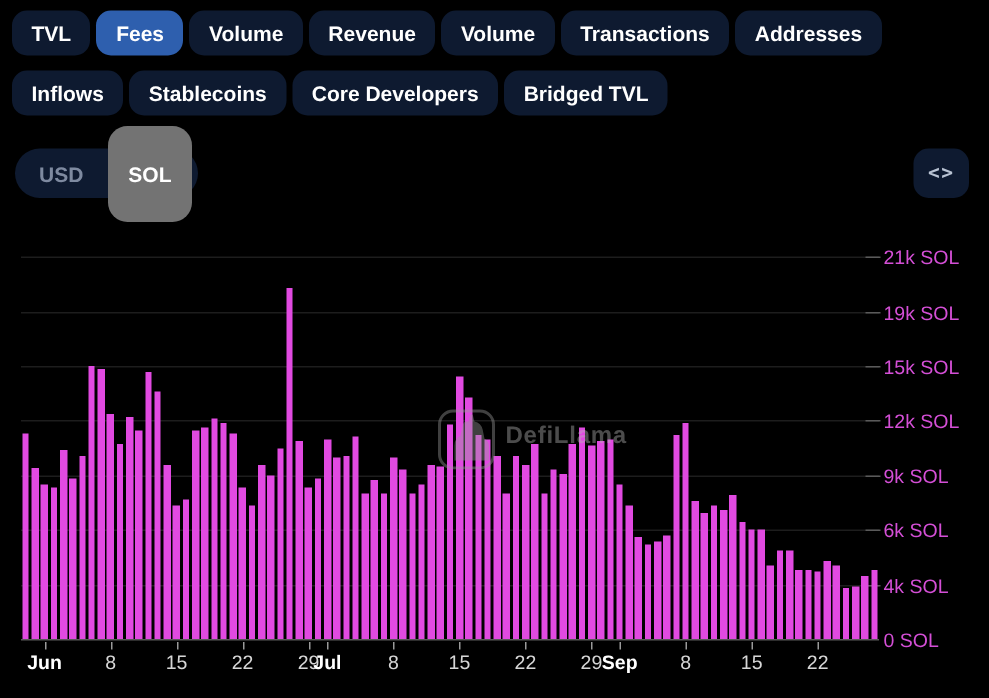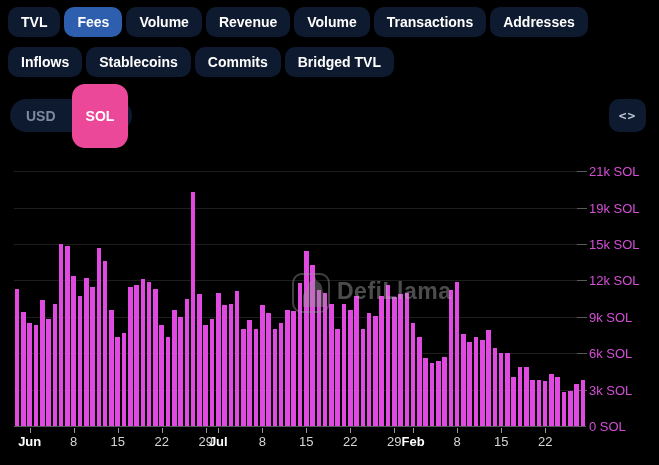--- a/index.html
+++ b/index.html
@@ -14,21 +14,21 @@
   .tabrow.r2{top:47px;}
   .pill{height:30px;display:flex;align-items:center;padding:0 13px;
         border-radius:10px;background:#0e1a30;color:#fff;font-size:14px;
         font-weight:700;white-space:nowrap;cursor:pointer;}
   .pill.active{background:#2e5fae;}
 
   
   .toggle{position:absolute;left:10px;top:99px;height:33px;background:#0e1a30;
           border-radius:17px;display:flex;align-items:center;padding:0 2px;}
   .toggle .opt{font-size:14px;font-weight:700;color:#7e8aa0;padding:0 14px;cursor:pointer;}
-  .toggle .opt.sel{background:#ec4899;color:#fff;border-radius:13px;
+  .toggle .opt.sel{background:#737373;color:#fff;border-radius:13px;
                    padding:24px 14px;margin:0 2px;}
 
   
   .embed-btn{position:absolute;right:13px;top:99px;width:37px;height:33px;
              background:#0e1a30;border-radius:10px;display:flex;align-items:center;
              justify-content:center;color:#b9c3d3;font-size:13px;font-weight:700;
              letter-spacing:1px;cursor:pointer;font-family:"DejaVu Sans Mono",monospace;}
 
   
   .plot{position:absolute;left:14px;top:151px;width:572px;height:276px;}
@@ -40,40 +40,40 @@
   .ylabel{position:absolute;font-size:13px;color:#d44fd6;white-space:nowrap;}
   .xaxis{position:absolute;left:0;top:0;}
   .xtickmark{position:absolute;width:1px;height:5px;background:#9a9a9a;top:428px;}
   .xlabel{position:absolute;top:434px;font-size:13px;color:#d6d6d6;
           transform:translateX(-50%);white-space:nowrap;}
   .xlabel.bold{font-weight:700;color:#fff;}
 
   
   .watermark{position:absolute;left:292px;top:269px;display:flex;align-items:center;
              gap:7px;opacity:0.42;pointer-events:none;}
-  .watermark .wm-text{font-size:23px;font-weight:700;color:#b5b5b5;letter-spacing:0.5px;}
+  .watermark .wm-text{font-size:16px;font-weight:700;color:#b5b5b5;letter-spacing:0.5px;}
 </style>
 </head>
 <body>
 
 <div class="stage">
 
   <div class="tabrow r1" id="tabrow1">
       <div class="pill">TVL</div>
       <div class="pill active">Fees</div>
       <div class="pill">Volume</div>
       <div class="pill">Revenue</div>
       <div class="pill">Volume</div>
       <div class="pill">Transactions</div>
       <div class="pill">Addresses</div>
     </div>
   <div class="tabrow r2" id="tabrow2">
       <div class="pill">Inflows</div>
       <div class="pill">Stablecoins</div>
-      <div class="pill">Commits</div>
+      <div class="pill">Core Developers</div>
       <div class="pill">Bridged TVL</div>
     </div>
 
   <div class="toggle" id="currency-toggle">
       <span class="opt">USD</span>
       <span class="opt sel">SOL</span>
     </div>
 
   <div class="embed-btn">
     <span>&lt;&gt;</span>
@@ -182,21 +182,21 @@
       <div class="bar" style="left: 528.843px; width: 4.6px; height: 44.881px;"></div>
       <div class="bar" style="left: 535.129px; width: 4.6px; height: 52.159px;"></div>
       <div class="bar" style="left: 541.414px; width: 4.6px; height: 48.52px;"></div>
       <div class="bar" style="left: 547.7px; width: 4.6px; height: 33.964px;"></div>
       <div class="bar" style="left: 553.986px; width: 4.6px; height: 35.177px;"></div>
       <div class="bar" style="left: 560.271px; width: 4.6px; height: 42.455px;"></div>
       <div class="bar" style="left: 566.557px; width: 4.6px; height: 46.094px;"></div>
     </div>
   <div class="ylabels" id="ylabels">
       <div class="ylabel" style="top: 419px;">0 SOL</div>
-      <div class="ylabel" style="top: 382.61px;">3k SOL</div>
+      <div class="ylabel" style="top: 382.61px;">4k SOL</div>
       <div class="ylabel" style="top: 346.22px; text-align: center;">6k SOL</div>
       <div class="ylabel" style="top: 309.83px;">9k SOL</div>
       <div class="ylabel" style="top: 273.44px;">12k SOL</div>
       <div class="ylabel" style="top: 237.05px;">15k SOL</div>
       <div class="ylabel" style="top: 200.66px;">19k SOL</div>
       <div class="ylabel" style="top: 164.27px;">21k SOL</div>
     </div>
   <div class="xaxis" id="xaxis">
       <div class="xtickmark" style="left: 29.7143px;"></div>
       <div class="xlabel bold" style="left: 29.7143px;">Jun</div>
@@ -212,21 +212,21 @@
       <div class="xlabel bold" style="left: 218.286px;">Jul</div>
       <div class="xtickmark" style="left: 262.286px;"></div>
       <div class="xlabel" style="left: 262.286px;">8</div>
       <div class="xtickmark" style="left: 306.286px;"></div>
       <div class="xlabel" style="left: 306.286px;">15</div>
       <div class="xtickmark" style="left: 350.286px;"></div>
       <div class="xlabel" style="left: 350.286px;">22</div>
       <div class="xtickmark" style="left: 394.286px;"></div>
       <div class="xlabel" style="left: 394.286px;">29</div>
       <div class="xtickmark" style="left: 413.143px;"></div>
-      <div class="xlabel bold" style="left: 413.143px;">Feb</div>
+      <div class="xlabel bold" style="left: 413.143px;">Sep</div>
       <div class="xtickmark" style="left: 457.143px;"></div>
       <div class="xlabel" style="left: 457.143px;">8</div>
       <div class="xtickmark" style="left: 501.143px;"></div>
       <div class="xlabel" style="left: 501.143px;">15</div>
       <div class="xtickmark" style="left: 545.143px;"></div>
       <div class="xlabel" style="left: 545.143px;">22</div>
     </div>
 
   <div class="watermark">
     <svg width="38" height="44" viewBox="0 0 38 44">

